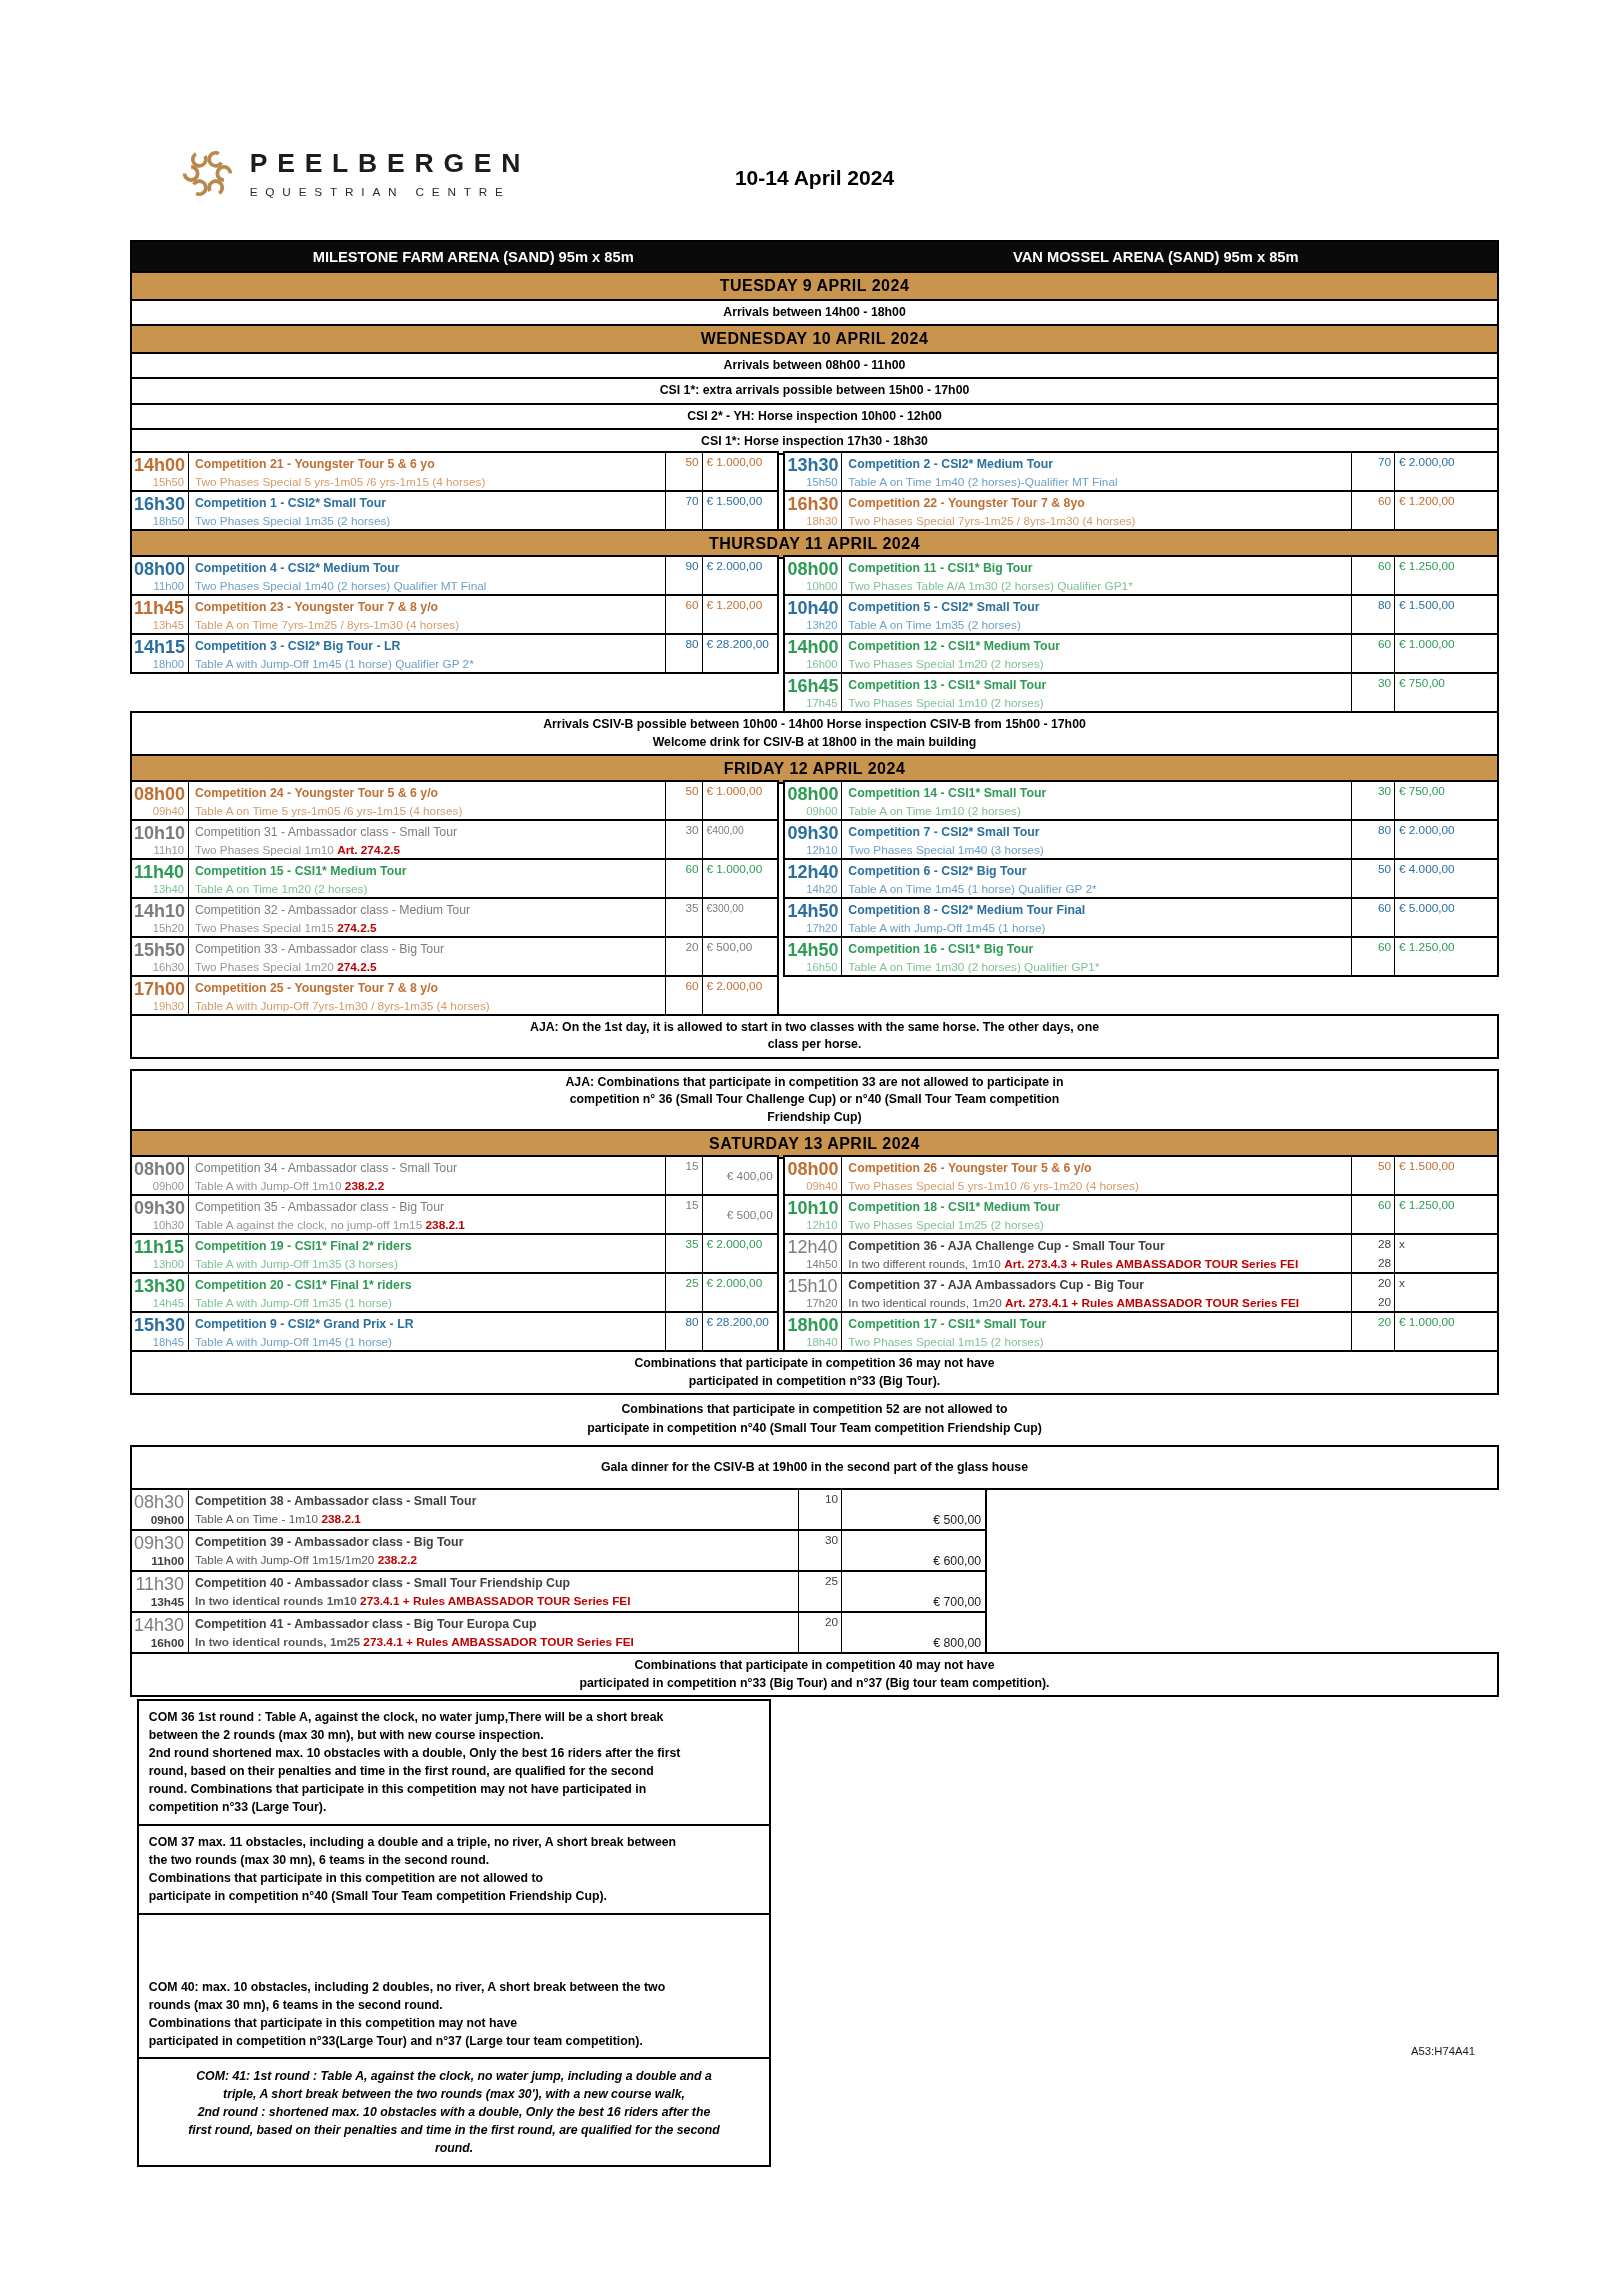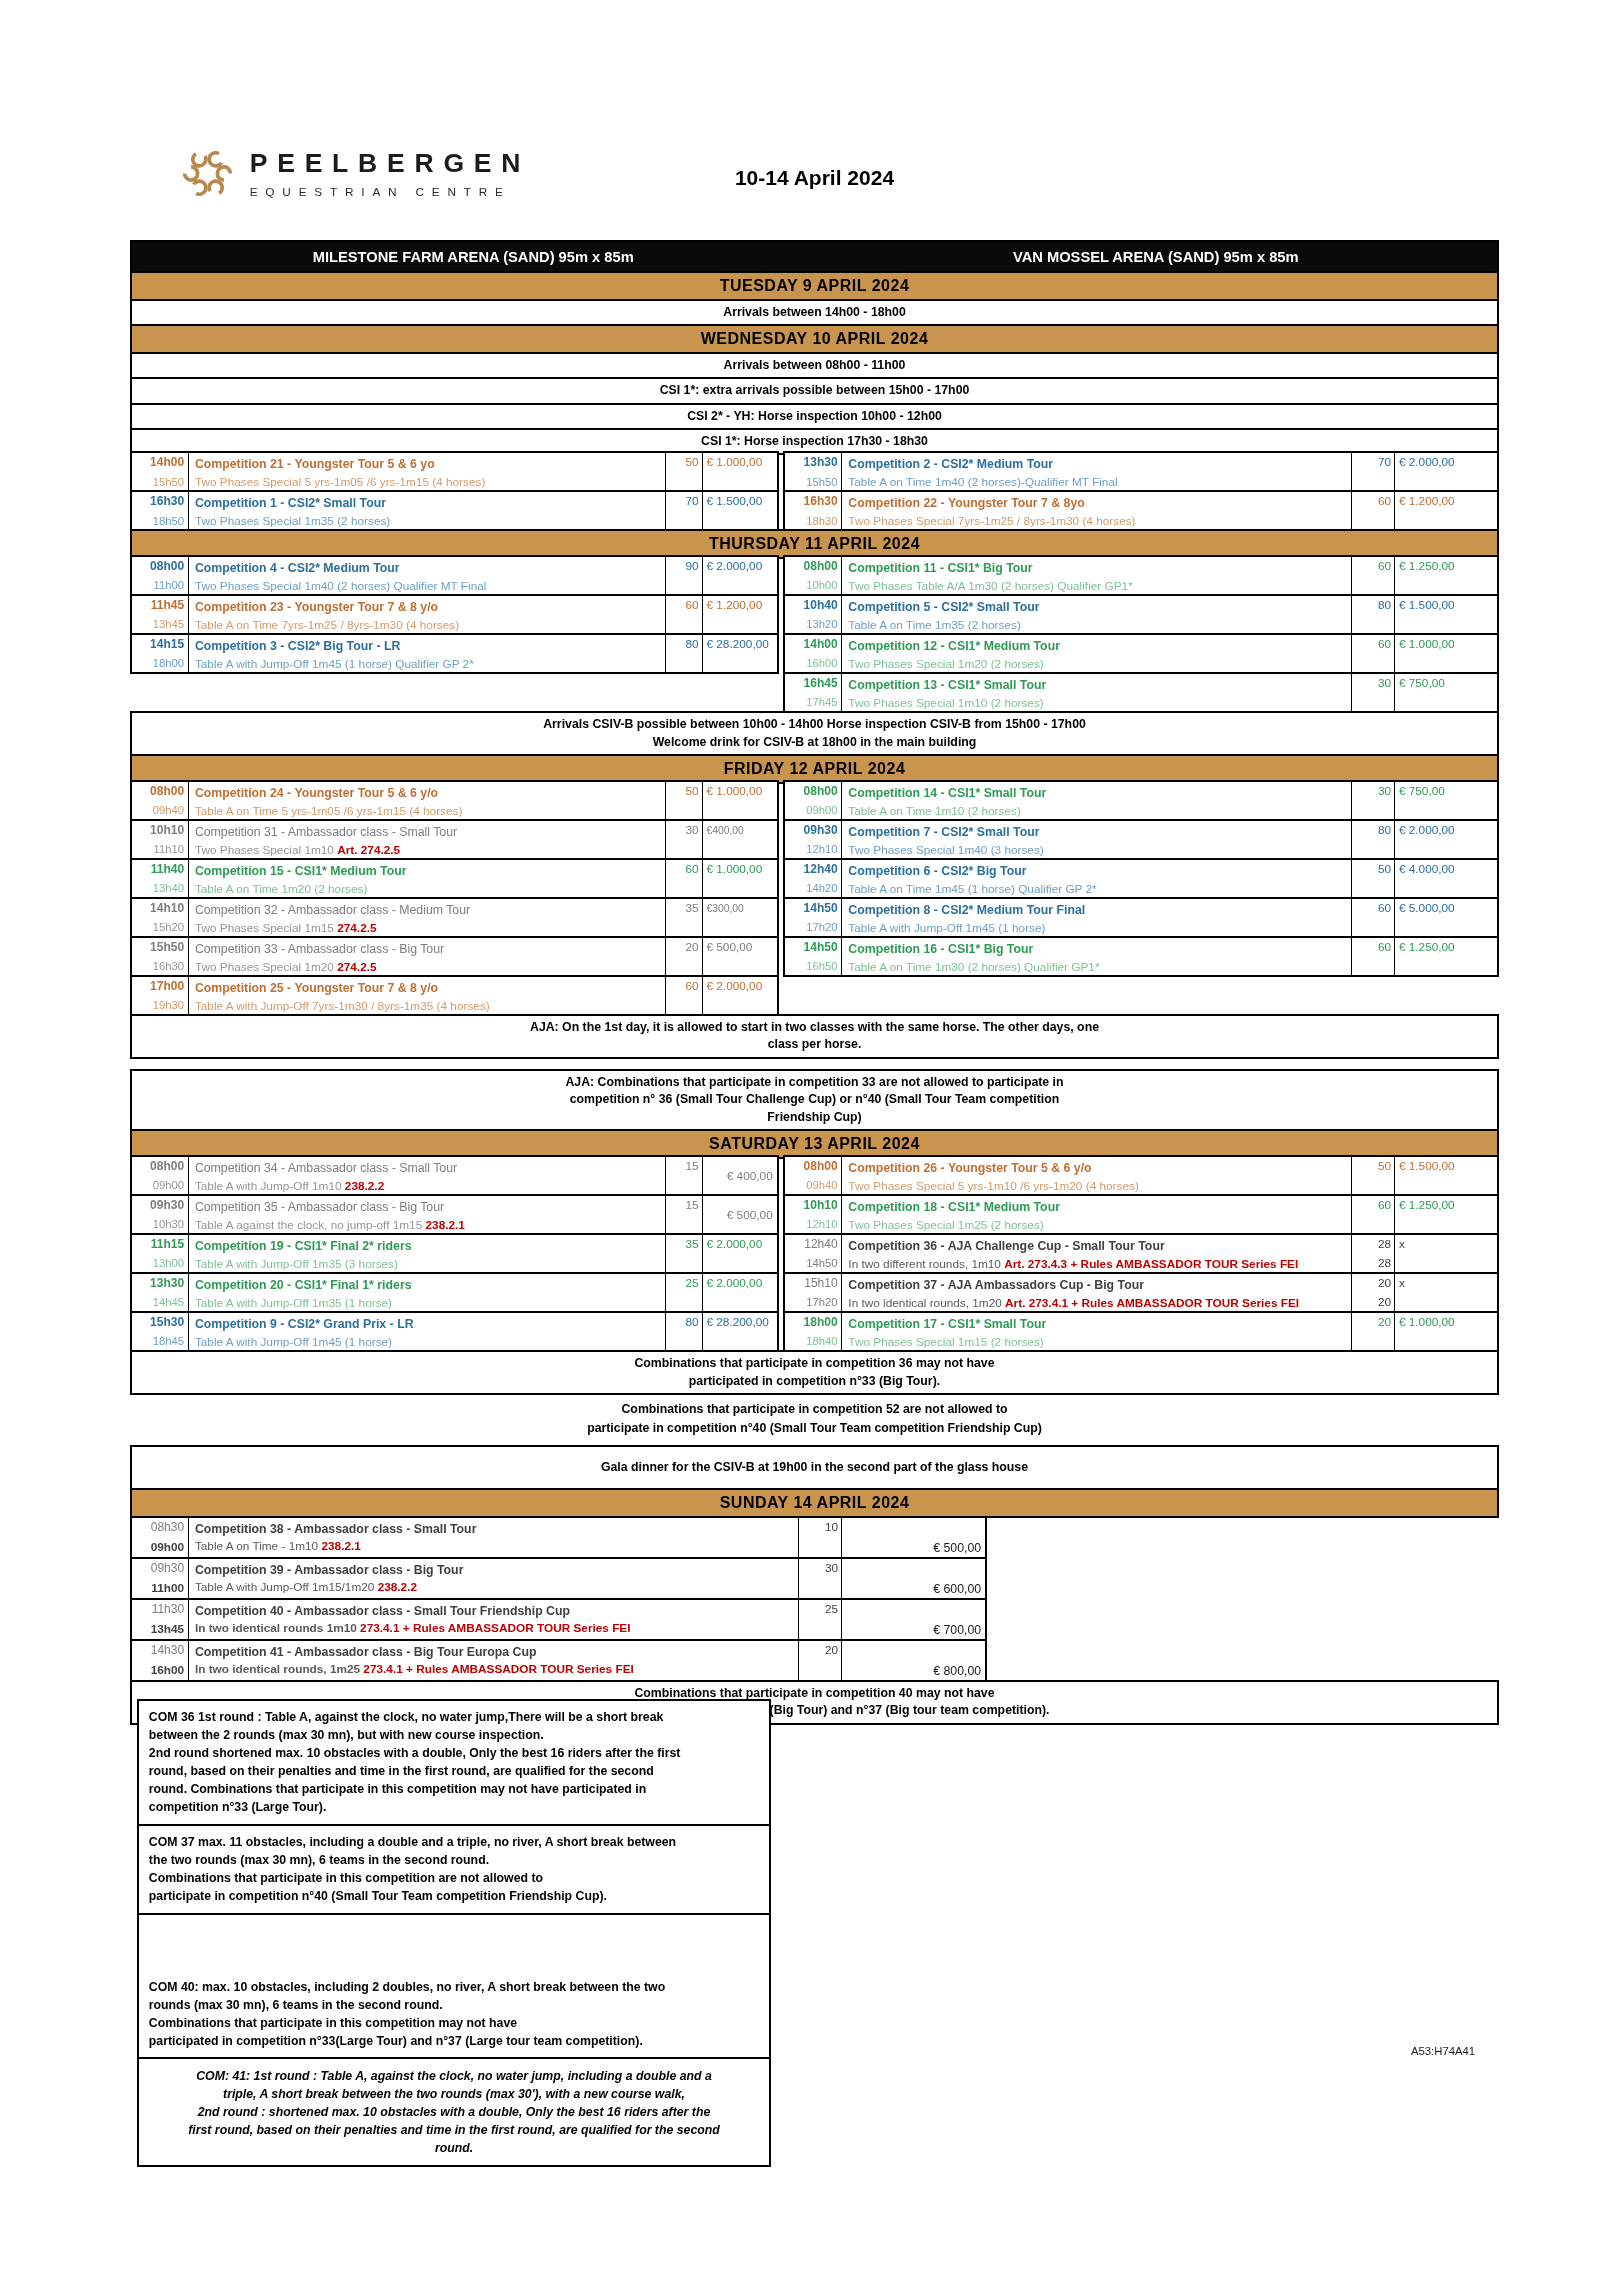--- a/index.html
+++ b/index.html
@@ -28,21 +28,21 @@
   .notice.tall{padding:11.8px 0;}
   .plain{background:#fff;text-align:center;font-weight:bold;font-size:12.3px;margin-top:4.9px;}
   .plain .ln{line-height:18.6px;}
 
   .pair{display:flex;align-items:flex-start;margin-top:-2px;}
   .colL{width:649px;}
   .colR{width:716px;margin-left:4.9px;}
   .crow{display:flex;height:41px;border:2px solid #000;margin-top:-2px;background:#fff;box-sizing:border-box;}
   .crow .time{width:57px;border-right:1.5px solid #000;display:flex;flex-direction:column;justify-content:space-between;
     padding:2px 3.9px 2.9px 2px;box-sizing:border-box;text-align:right;}
-  .t1{font-weight:bold;font-size:12px;color:var(--main);}
+  .t1{font-weight:bold;font-size:18px;color:var(--main);}
   .t2{font-size:11.3px;color:var(--sub);}
   .crow .desc{flex:1;min-width:0;padding:2px 5.9px;border-right:1.5px solid #000;overflow:hidden;}
   .ttl{font-weight:bold;font-size:12.3px;line-height:18.6px;color:var(--main);white-space:nowrap;}
   .det{font-size:11.8px;line-height:16.7px;color:var(--sub);white-space:nowrap;}
   .det.b{font-weight:bold;}
   .det .red{color:var(--red);font-weight:bold;}
   .crow .entries{width:37px;border-right:1.5px solid #000;box-sizing:border-box;display:flex;flex-direction:column;justify-content:space-between;
     padding:2px 2.9px;text-align:right;font-size:11.8px;color:var(--main);}
   .crow .price{width:74px;box-sizing:border-box;padding:2px 3.9px;font-size:11.8px;color:var(--main);}
   .crow .price.small span{font-size:10.3px;}
@@ -617,21 +617,20 @@
         <div class="ln">Combinations that participate in competition 36 may not have</div>
         <div class="ln">participated in competition n°33 (Big Tour).</div>
       </div>
       <div class="plain">
         <div class="ln">Combinations that participate in competition 52 are not allowed to</div>
         <div class="ln">participate in competition n°40 (Small Tour Team competition Friendship Cup)</div>
       </div>
       <div class="band notice tall" style="margin-top: 7.8px;">
         <div class="ln">Gala dinner for the CSIV-B at 19h00 in the second part of the glass house</div>
       </div>
-      <div class="band day">SUNDAY 14 APRIL 2024</div>
       <div class="sun">
         <div class="crow c-dark">
           <div class="time">
             <span class="t1">08h30</span>
             <span class="t2">09h00</span>
           </div>
           <div class="desc">
             <div class="ttl">Competition 38  - Ambassador class - Small Tour</div>
             <div class="det"><span>Table A on Time - 1m10 </span><span class="red">238.2.1</span></div>
           </div>

